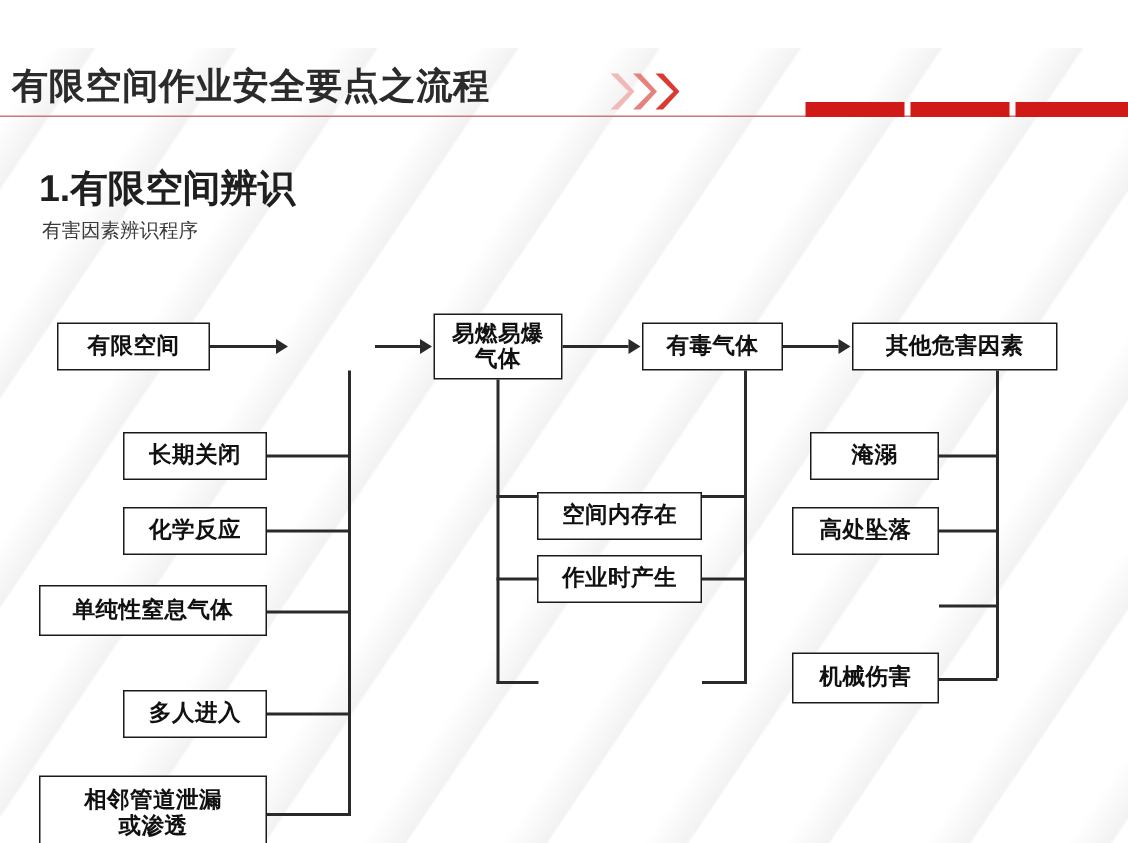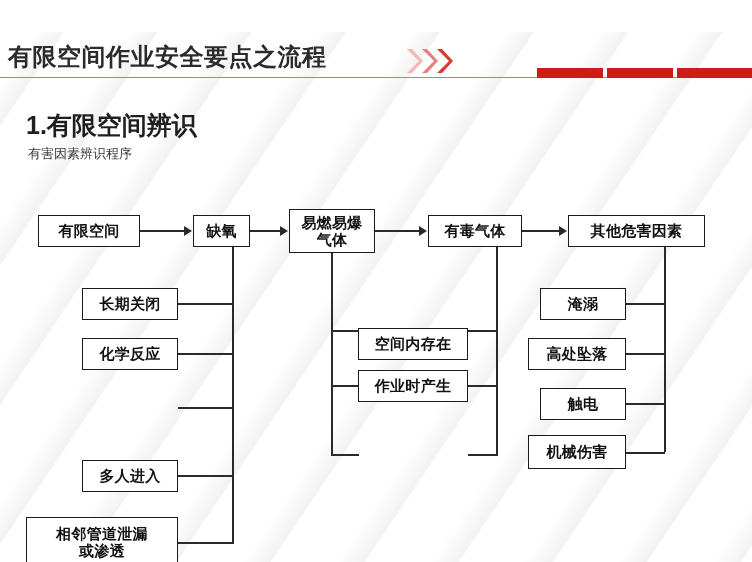--- a/index.html
+++ b/index.html
@@ -190,21 +190,20 @@
     </div>
   </div>
 
   <div class="sec-num">1.有限空间辨识</div>
   <div class="sec-sub">有害因素辨识程序</div>
 
   <div class="flow">
 
     <div class="node" style="left:38px; top:183px; width:102px; height:32px;">有限空间</div>
 
-    <div class="node" style="left:193px; top:183px; width:57px; height:32px;">缺氧</div>
 
     <div class="node two-line" style="left:289px; top:177px; width:86px; height:44px; white-space:pre-line;">易燃易爆
 气体</div>
 
     <div class="node" style="left:428px; top:183px; width:94px; height:32px;">有毒气体</div>
 
     <div class="node" style="left:568px; top:183px; width:137px; height:32px;">其他危害因素</div>
 
     <div class="conn h" style="left:140px; top:198px; width:44px;"></div>
     <div class="arrow" style="left:184px; top:194px;"></div>
@@ -219,20 +218,21 @@
     <div class="arrow" style="left:559px; top:194px;"></div>
 
     <div class="conn v" style="left:232px; top:215px; height:297px;"></div>
 
     <div class="node" style="left:82px; top:256px; width:96px; height:32px;">长期关闭</div>
     <div class="conn h" style="left:178px; top:271px; width:55px;"></div>
 
     <div class="node" style="left:82px; top:306px; width:96px; height:32px;">化学反应</div>
     <div class="conn h" style="left:178px; top:321px; width:55px;"></div>
 
+    <div class="node" style="left:26px; top:358px; width:152px; height:34px;">单纯性窒息气体</div>
     <div class="conn h" style="left:178px; top:375px; width:55px;"></div>
 
     <div class="node" style="left:82px; top:428px; width:96px; height:32px;">多人进入</div>
     <div class="conn h" style="left:178px; top:443px; width:55px;"></div>
 
     <div class="node two-line" style="left:26px; top:485px; width:152px; height:50px; white-space:pre-line;">相邻管道泄漏
 或渗透</div>
     <div class="conn h" style="left:178px; top:510px; width:55px;"></div>
 
     <div class="conn v" style="left:331px; top:221px; height:203px;"></div>
@@ -250,20 +250,19 @@
     <div class="conn h" style="left:468px; top:422px; width:29px;"></div>
 
     <div class="conn v" style="left:664px; top:215px; height:205px;"></div>
 
     <div class="node" style="left:540px; top:256px; width:86px; height:32px;">淹溺</div>
     <div class="conn h" style="left:626px; top:271px; width:39px;"></div>
 
     <div class="node" style="left:528px; top:306px; width:98px; height:32px;">高处坠落</div>
     <div class="conn h" style="left:626px; top:321px; width:39px;"></div>
 
-    <div class="node" style="left:540px; top:356px; width:86px; height:32px;">触电</div>
     <div class="conn h" style="left:626px; top:371px; width:39px;"></div>
 
     <div class="node" style="left:528px; top:403px; width:98px; height:34px;">机械伤害</div>
     <div class="conn h" style="left:626px; top:420px; width:39px;"></div>
 
   </div>
 </div>
 
 </body></html>

